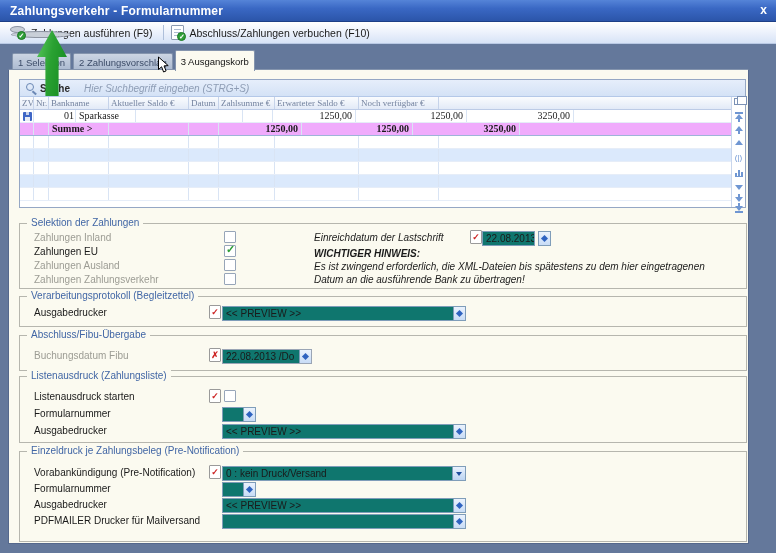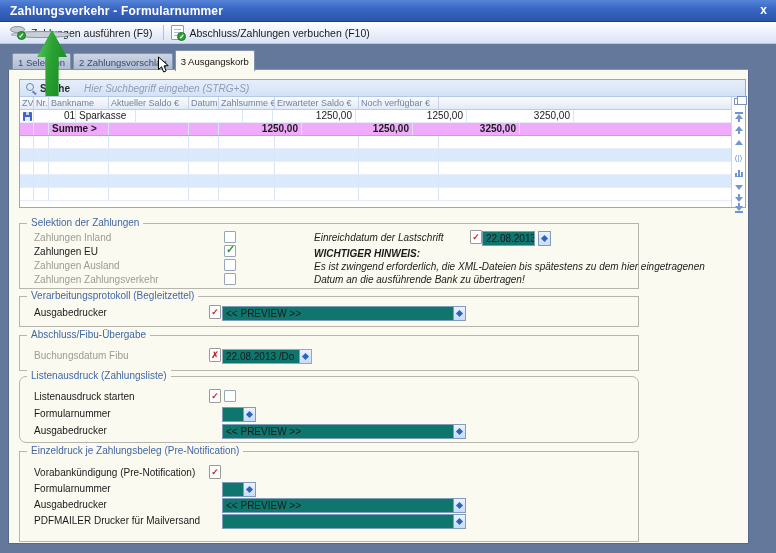--- a/index.html
+++ b/index.html
@@ -38,21 +38,21 @@
     border:1px solid #55688c; border-top:1px solid #8494ad; }
 
   
   .grid { position:absolute; left:10px; top:9px; width:727px; height:129px; background:#fff; border:1px solid #95a7c4; }
   .search-row { position:absolute; left:0; top:0; right:0; height:17px;
     background:linear-gradient(#e6eefb,#d4e2f6); border-bottom:1px solid #b4c8e8; display:flex; align-items:center; }
   .mag { width:8px; height:8px; border:1.5px solid #6b88b5; border-radius:50%; position:relative; margin:0 0 2px 6px; flex:none; }
   .mag::after { content:""; position:absolute; width:5px; height:1.5px; background:#6b88b5; transform:rotate(42deg); left:5px; top:8px; }
   .search-label { font-size:10px; font-weight:bold; color:#2a2a2a; margin-left:6px; }
   .search-ph { font-size:10px; font-style:italic; color:#8e9db5; margin-left:14px; }
-  .grid-main { position:absolute; left:0; top:17px; right:14px; bottom:0; }
+  .grid-main { position:absolute; left:0; top:17px; right:14px; bottom:0;font-family:Liberation Serif, serif; }
   .hdr-row { display:flex; height:13px; background:linear-gradient(#fafcfe,#e2eaf7); border-bottom:1px solid #bccbe6;
     font-size:9px; color:#74839f; }
   .hcell { border-right:1px solid #c6d3ea; padding:1px 2px 0 2px; white-space:nowrap; overflow:hidden; }
   .row { display:flex; height:13px; border-bottom:1px solid #e6edf8; font-size:10px; color:#1a1a1a; }
   .row.blue { background:#dbe9fc; }
   .row.sum { background:#f0abfc; font-weight:bold; border-bottom:1px solid #9db4d8; }
   .cell { border-right:1px solid #d9e4f4; padding:0 3px; line-height:12px; white-space:nowrap; overflow:hidden; }
   .num { text-align:right;margin-left:27px; }
   .c0{width:14px;flex:none;} .c1{width:15px;flex:none;} .c2{width:60px;flex:none;} .c3{width:80px;flex:none;}
   .c4{width:30px;flex:none;} .c5{width:56px;flex:none;} .c6{width:84px;flex:none;} .c7{width:80px;flex:none;}
@@ -66,21 +66,21 @@
   .tu { width:0; height:0; border-left:4px solid transparent; border-right:4px solid transparent; border-bottom:5px solid #6f96d2; }
   .td { width:0; height:0; border-left:4px solid transparent; border-right:4px solid transparent; border-top:5px solid #6f96d2; }
   .stem { width:2px; height:3px; background:#6f96d2; }
   .paren { font-size:8px; color:#6f96d2; line-height:8px; }
   .chartico { display:flex; align-items:flex-end; gap:1px; height:8px; border-bottom:1px solid #6f96d2; }
   .chartico i { display:block; width:2px; background:#6f96d2; }
   .chooser { position:absolute; top:1px; left:2px; width:8px; height:7px; border:1px solid #7b91b5; background:#fff; }
   .chooser::after { content:""; position:absolute; left:2px; top:-3px; width:8px; height:7px; border:1px solid #7b91b5; background:#fff; }
 
   
-  .grp { position:absolute; left:10px; width:620px; border:1px solid #b6b6ae; background:#fbfaf0; }
+  .grp { position:absolute; left:10px; width:728px; border:1px solid #b6b6ae; background:#fbfaf0; }
   .grp-title { position:absolute; top:-7px; left:7px; background:#fbfaf0; padding:0 4px; color:#4166a5; font-size:10px; white-space:nowrap; }
   .frow { position:absolute; height:15px; font-size:10px; color:#1a1a1a; white-space:nowrap; }
   .lbl { position:absolute; left:14px; top:1px; }
   .dim { color:#9c9c94; }
   .chk-label { color:#9c9c94; } .chk-label.enabled { color:#1a1a1a; }
   .checkbox { position:absolute; width:12px; height:12px; top:0; background:#fff; border:1px solid #97a5b8; border-radius:1px; }
   .checkbox.checked::after { content:"✓"; position:absolute; left:1px; top:-3px; font-size:11px; font-weight:bold; color:#2f9e38; }
   .fico { position:absolute; width:12px; height:14px; top:-1px; background:#fff; border:1px solid #9a9a9a; border-radius:1px;
     font-size:9px; font-weight:bold; text-align:center; line-height:13px; }
   .fico.red-check { color:#cc2222; } .fico.red-x { color:#cc2222; }
@@ -336,21 +336,21 @@
           <span class="fico red-x" style="left:189px">✗</span>
           <span class="combo" style="left:202px;width:90px;border-color:#9aa5b5;">
             <span class="val">22.08.2013 /Do</span>
             <span class="spin">
                 <i></i>
               </span>
           </span>
         </div>
       </div>
 
-      <div class="grp" style="top:306px;height:67px;border-radius:7px;">
+      <div class="grp" style="top:306px;height:67px;">
         <span class="grp-title">Listenausdruck (Zahlungsliste)</span>
         <div class="frow" style="top:13px;left:0;right:0;">
           <span class="lbl">Listenausdruck starten</span>
           <span class="fico red-check" style="left:189px">✓</span>
           <span class="checkbox" style="left:204px"></span>
         </div>
         <div class="frow" style="top:30px;left:0;right:0;">
           <span class="lbl">Formularnummer</span>
           <span class="combo" style="left:202px;width:34px;">
             <span class="val"></span>
@@ -368,20 +368,26 @@
               </span>
           </span>
         </div>
       </div>
 
       <div class="grp" style="top:381px;height:91px;">
         <span class="grp-title">Einzeldruck je Zahlungsbeleg (Pre-Notification)</span>
         <div class="frow" style="top:14px;left:0;right:0;">
           <span class="lbl">Vorabankündigung (Pre-Notification)</span>
           <span class="fico red-check" style="left:189px">✓</span>
+          <span class="combo" style="left:202px;width:244px;">
+            <span class="val">0 : kein Druck/Versand</span>
+            <span class="ddbtn">
+                <i></i>
+              </span>
+          </span>
         </div>
         <div class="frow" style="top:30px;left:0;right:0;">
           <span class="lbl">Formularnummer</span>
           <span class="combo" style="left:202px;width:34px;">
             <span class="val"></span>
             <span class="spin">
                 <i></i>
               </span>
           </span>
         </div>

